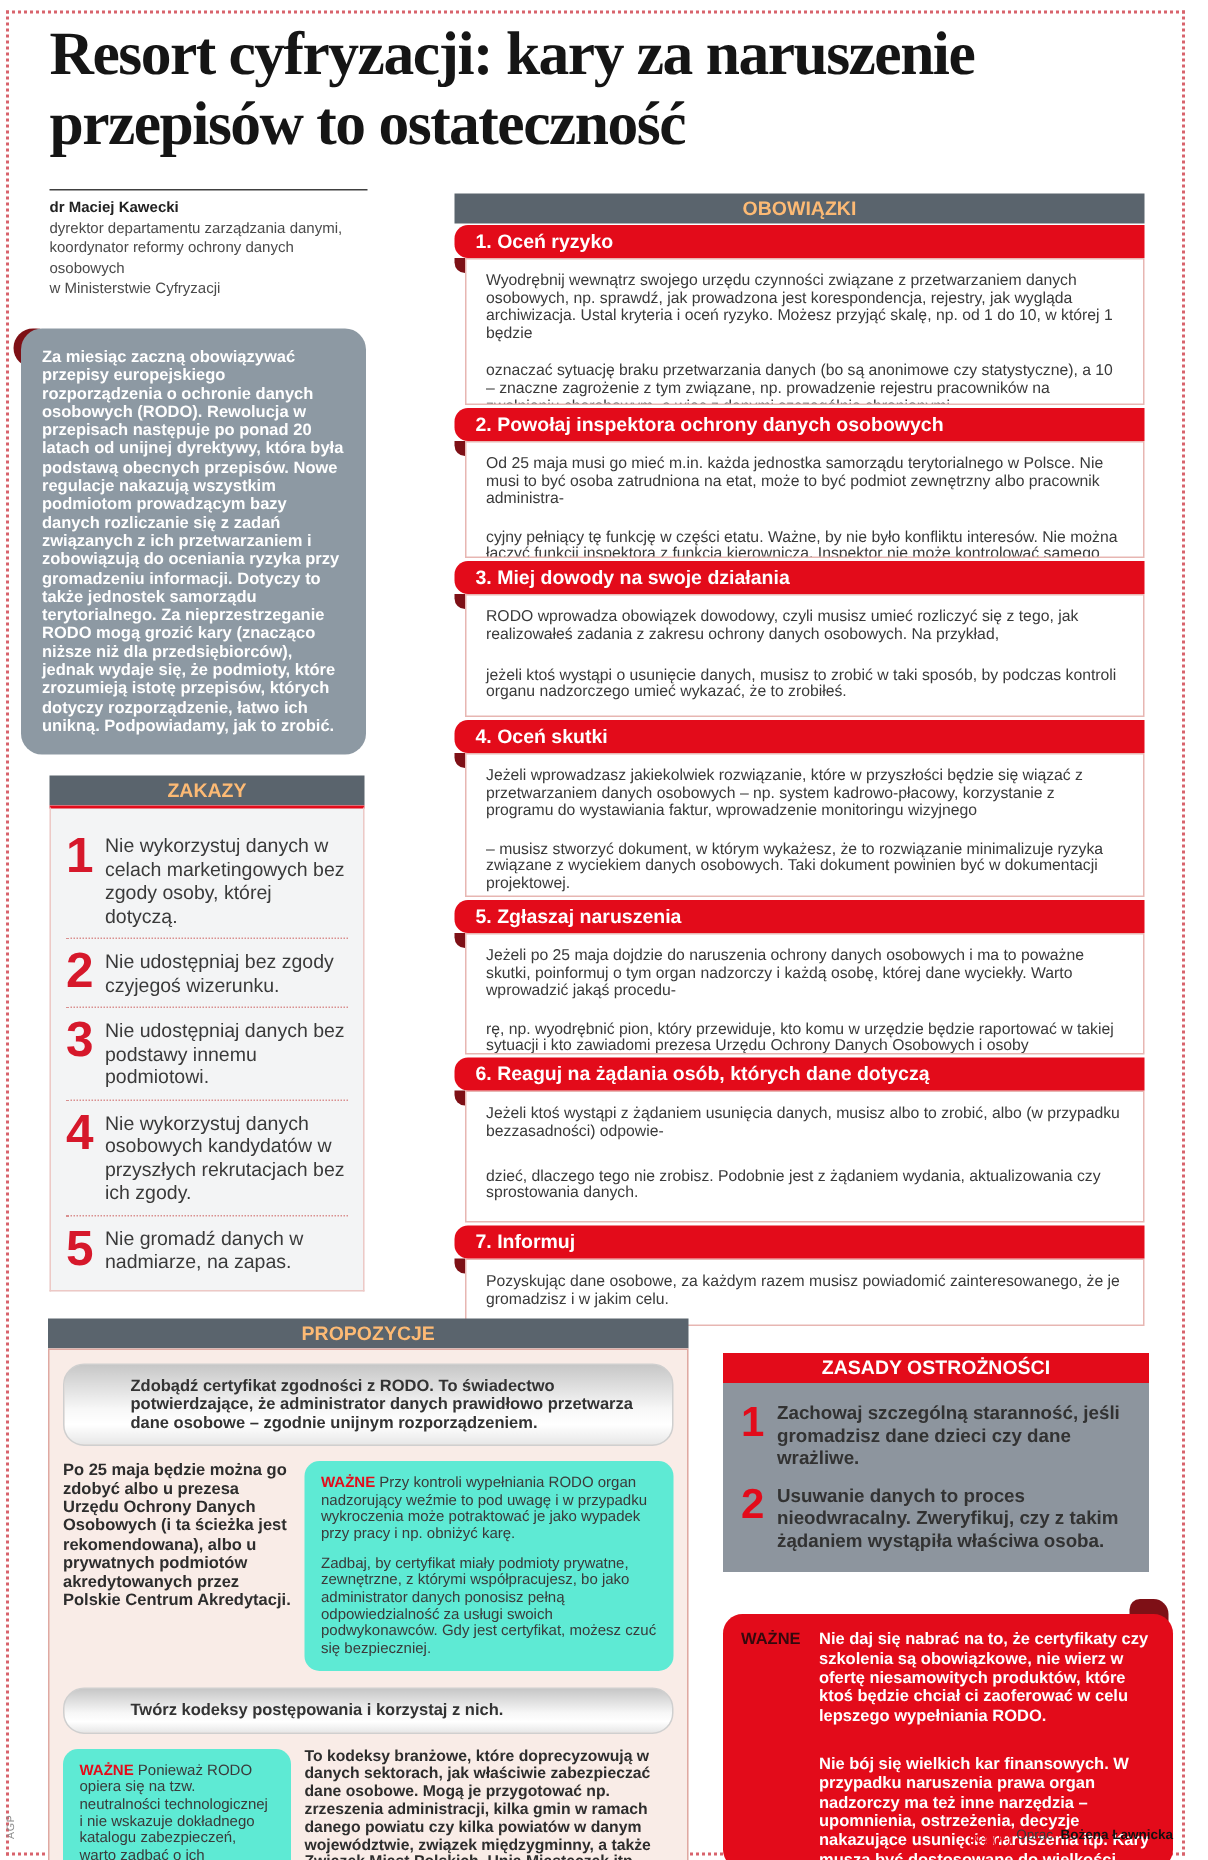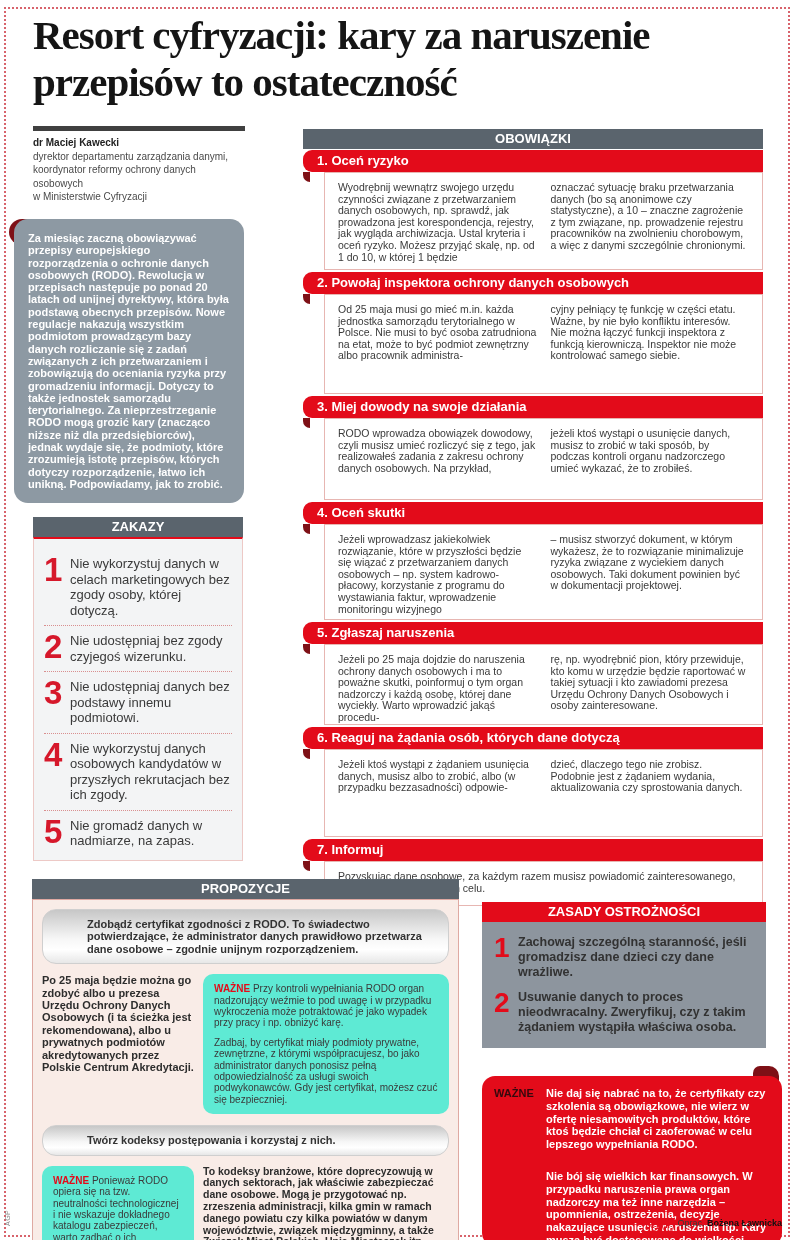--- a/index.html
+++ b/index.html
@@ -7,51 +7,51 @@
     width:805px;height:1240px;position:relative;background:#fff;
     font-family:"Liberation Sans", sans-serif;color:#3a3a3a;overflow:hidden;
   }
   .frame{position:absolute;left:4px;top:7px;width:782px;height:1226px;
     border:2px dotted #d8636c;pointer-events:none;}
   
   .headline{position:absolute;left:33px;top:12px;width:760px;
     font-family:"Liberation Serif", serif;font-weight:700;color:#151515;
     font-size:41px;line-height:47px;letter-spacing:-1px;}
   .author{position:absolute;left:33px;top:126px;width:212px;
-    border-top:5px solid #404040;padding-top:5px;font-size:10px;line-height:13.5px;color:#4a4a4a;}
+    border-top:1px solid #404040;padding-top:5px;font-size:10px;line-height:13.5px;color:#4a4a4a;}
   .author .name{font-weight:bold;color:#222;}
   
   .fold{background:#7e1016;position:absolute;}
   .intro-fold{left:9px;top:219px;width:28px;height:26px;border-radius:14px;}
   .intro{position:absolute;left:14px;top:219px;width:230px;box-sizing:border-box;
     background:#8d99a3;border-radius:14px;padding:13px 14px;color:#fff;
     font-weight:bold;font-size:11px;line-height:12.3px;}
   
-  .graybar{background:#5a646d;color:#ffffff;font-weight:bold;font-size:13px;
+  .graybar{background:#5a646d;color:#fdba74;font-weight:bold;font-size:13px;
     line-height:20px;height:20px;text-align:center;}
   
   .zakazy{position:absolute;left:33px;top:517px;width:210px;}
   .zk-body{box-sizing:border-box;min-height:319px;background:#f3f4f5;
     border:1px solid #edc9c6;border-top:2px solid #e30b1a;padding:10px 10px 4px;}
   .zk-item{position:relative;padding:7px 0 7px 26px;font-size:13px;line-height:15.5px;
     border-bottom:1px dotted #d98f8f;color:#3a3a3a;}
   .zk-item.last{border-bottom:none;}
   .num{position:absolute;left:0;top:6px;font-size:33px;line-height:30px;
     font-weight:bold;color:#d6182b;}
   
   .obw{position:absolute;left:303px;top:129px;width:460px;}
   .obw-title{margin-bottom:1px;}
   .sec-bar{position:relative;height:22px;background:#e30b1a;border-radius:9px 0 0 9px;
     color:#fff;font-weight:bold;font-size:13px;line-height:22px;padding-left:14px;
     box-sizing:border-box;}
   .sec-bar .bfold{position:absolute;left:0;top:22px;width:7px;height:10px;
     background:#7e1016;border-radius:0 0 0 7px;}
-  .sec-box{margin:0 0 2px 21px;background:#fff;border:1px solid #e7b6b2;
+  .sec-box{margin:0 0 2px 7px;background:#fff;border:1px solid #e7b6b2;
     box-sizing:border-box;padding:9px 13px 8px;display:flex;gap:14px;
-    font-size:10.5px;line-height:11.6px;overflow:hidden;}
+    font-size:10.5px;line-height:11.6px;overflow:hidden;flex-direction:column;}
   .sec-box .col{flex:1;}
   
   .prop{position:absolute;left:32px;top:879px;width:427px;}
   .prop-panel{box-sizing:border-box;min-height:316px;background:#f9ece7;
     border:1px solid #dfa9a2;padding:9px;}
   .callout{position:relative;background:linear-gradient(180deg,#c7c7c7 0%,#f7f7f7 55%,#ffffff 75%,#e7e7e7 100%);
     border:1px solid #cfcfcf;border-radius:14px;padding:8px 10px 8px 44px;
     font-size:11px;line-height:12.4px;font-weight:bold;color:#333;}
   .excl{position:absolute;left:17px;top:50%;transform:translateY(-50%);width:8px;height:31px;}
   .excl .ebar{width:8px;height:20px;background:#e30b1a;border-radius:4px 4px 2px 2px;margin:0 auto;}
@@ -149,21 +149,21 @@
   </div>
   <div class="sec-box" style="height:98px">
     <div class="col">Wyodrębnij wewnątrz swojego urzędu czynności związane z przetwarzaniem danych osobowych, np. sprawdź, jak prowadzona jest korespondencja, rejestry, jak wygląda archiwizacja. Ustal kryteria i oceń ryzyko. Możesz przyjąć skalę, np. od 1 do 10, w której 1 będzie</div>
     <div class="col">oznaczać sytuację braku przetwarzania danych (bo są anonimowe czy statystyczne), a 10 – znaczne zagrożenie z tym związane, np. prowadzenie rejestru pracowników na zwolnieniu chorobowym, a więc z danymi szczególnie chronionymi.</div>
   </div>
 
   <div class="sec-bar">
     <span>2. Powołaj inspektora ochrony danych osobowych</span>
     <span class="bfold"></span>
   </div>
-  <div class="sec-box" style="height:100px">
+  <div class="sec-box" style="height:78px">
     <div class="col">Od 25 maja musi go mieć m.in. każda jednostka samorządu terytorialnego w Polsce. Nie musi to być osoba zatrudniona na etat, może to być podmiot zewnętrzny albo pracownik administra-</div>
     <div class="col">cyjny pełniący tę funkcję w części etatu. Ważne, by nie było konfliktu interesów. Nie można łączyć funkcji inspektora z funkcją kierowniczą. Inspektor nie może kontrolować samego siebie.</div>
   </div>
 
   <div class="sec-bar">
     <span>3. Miej dowody na swoje działania</span>
     <span class="bfold"></span>
   </div>
   <div class="sec-box" style="height:82px">
     <div class="col">RODO wprowadza obowiązek dowodowy, czyli musisz umieć rozliczyć się z tego, jak realizowałeś zadania z zakresu ochrony danych osobowych. Na przykład,</div>

